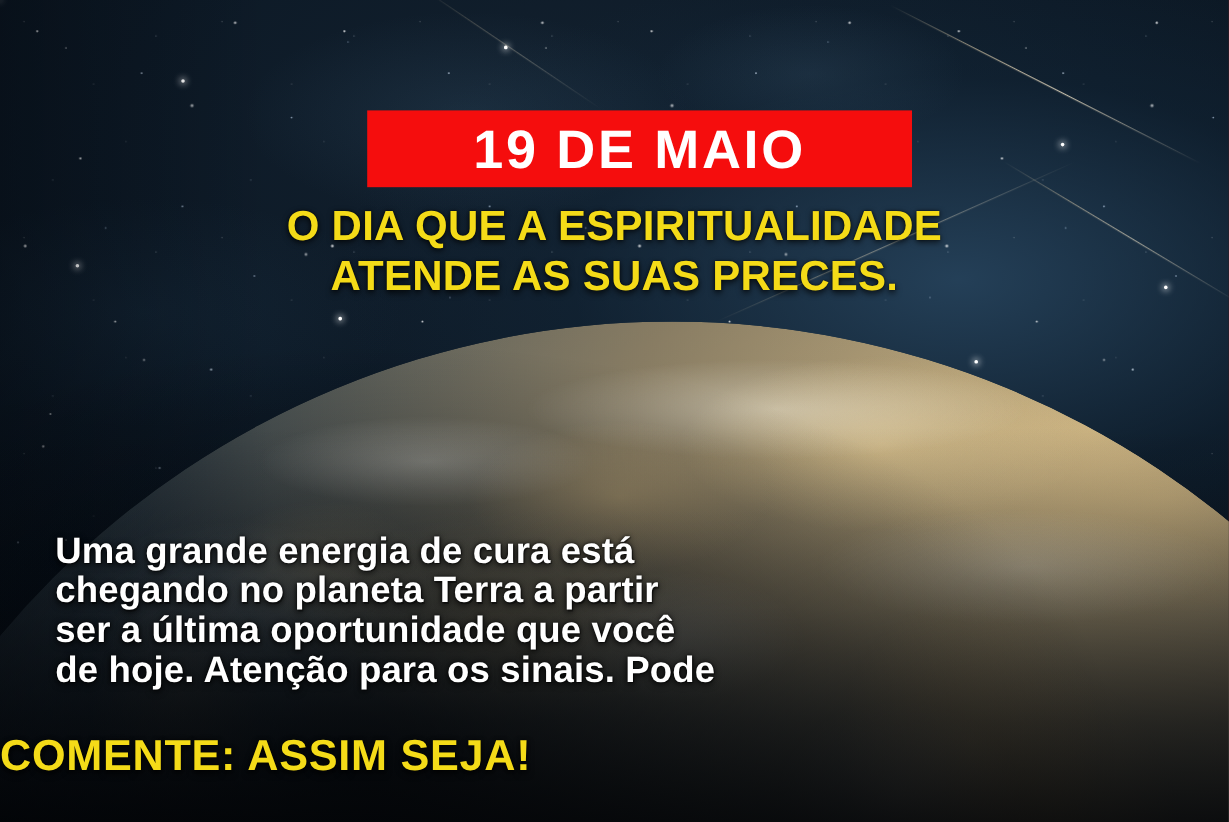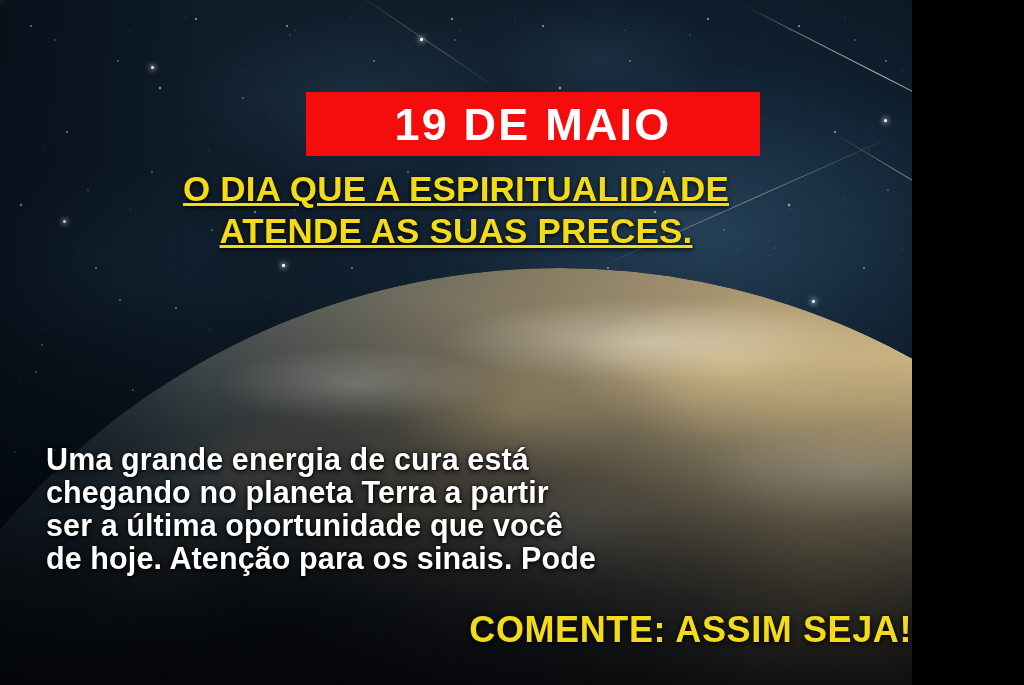--- a/index.html
+++ b/index.html
@@ -2,21 +2,21 @@
 <html><head>
 <meta charset="utf-8">
 <style>
   html, body {
     margin: 0;
     padding: 0;
     background: #000;
   }
   #poster {
     position: relative;
-    width: 912px;
+    width: 1024px;
     height: 685px;
     overflow: hidden;
     font-family: "Liberation Sans", sans-serif;
     background: #b91c1c;
   }
 
   
   .space-base {
     position: absolute;
     inset: 0;
@@ -251,21 +251,21 @@
     top: 168px;
     text-align: center;
     color: #f4db18;
     font-size: 35px;
     font-weight: 700;
     line-height: 1.19;
     letter-spacing: 0.2px;
     text-shadow: 0 2px 5px rgba(0,0,0,0.78), 0 0 2px rgba(0,0,0,0.65);
     padding: 0 52px;
   }
-  .headline .ln { display: block; text-decoration: underline; }
+  .headline .ln { display: block; }
 
   .body-copy {
     position: absolute;
     left: 0;
     right: 0;
     top: 443px;
     text-align: left;
     color: #ffffff;
     font-size: 30.5px;
     font-weight: 700;
@@ -274,21 +274,21 @@
     text-shadow: 0 2px 6px rgba(0,0,0,0.85), 0 0 3px rgba(0,0,0,0.7), 1px 1px 0 rgba(0,0,0,0.35);
     padding: 0 46px;
   }
   .body-copy .ln { display: block; }
 
   .cta {
     position: absolute;
     left: 0;
     right: 0;
     top: 612px;
-    text-align: right;
+    text-align: left;
     color: #f4db18;
     font-size: 36px;
     font-weight: 700;
     letter-spacing: 0.6px;
     line-height: 1;
     text-shadow: 0 2px 6px rgba(0,0,0,0.85), 0 0 3px rgba(0,0,0,0.7);
   }
 </style>
 </head>
 <body>

